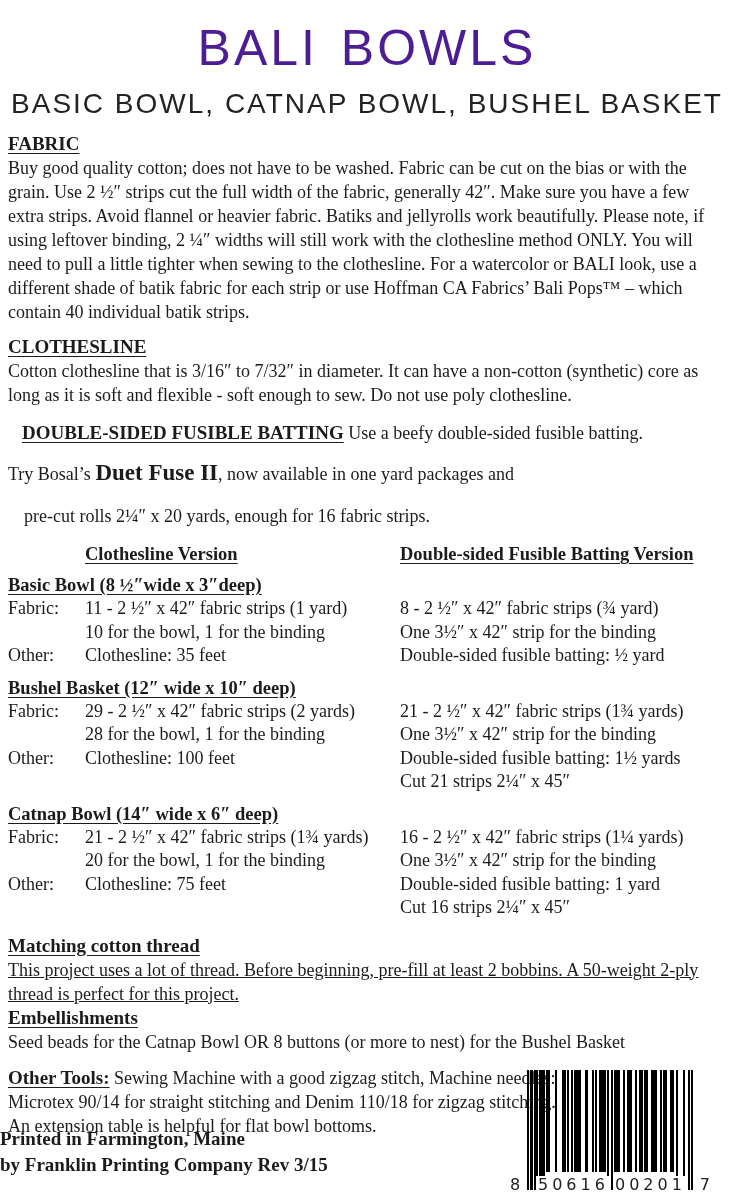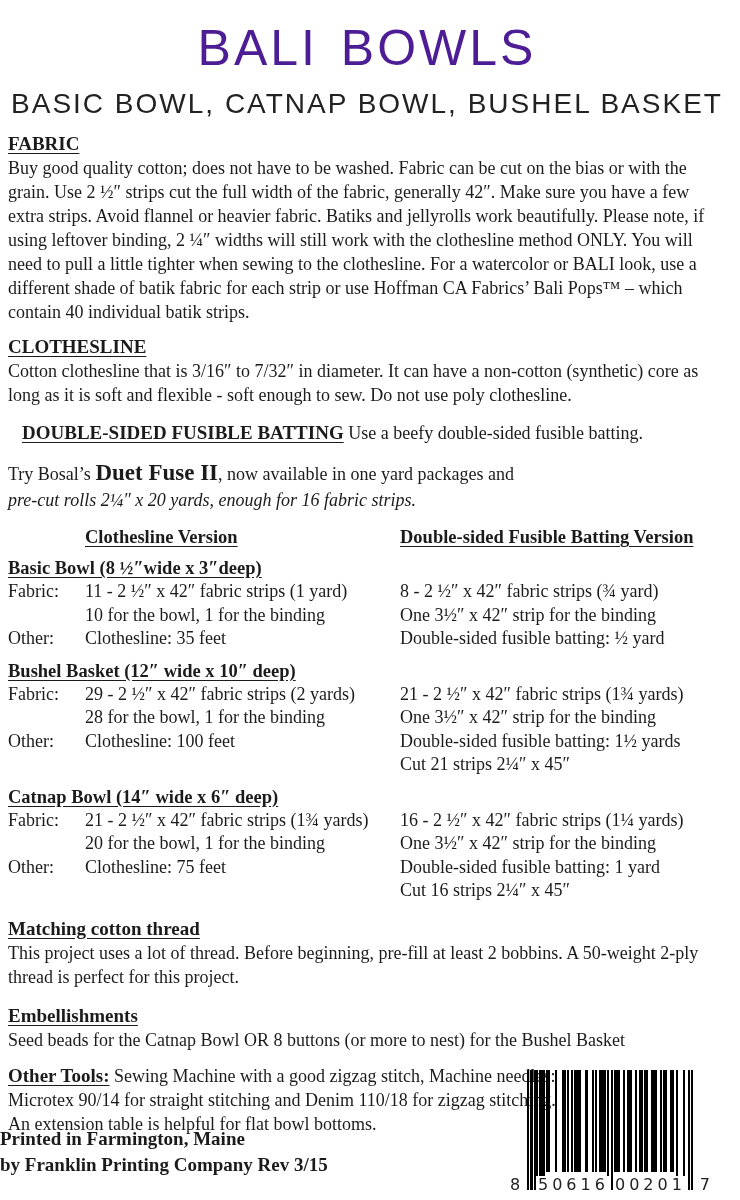--- a/index.html
+++ b/index.html
@@ -132,21 +132,21 @@
   </div>
 
   <div class="sec">
     <span class="sec-h">CLOTHESLINE</span>
     <p class="body-p">Cotton clothesline that is 3/16″ to 7/32″ in diameter. It can have a non-cotton (synthetic) core as long as it is soft and flexible - soft enough to sew. Do not use poly clothesline.</p>
   </div>
 
   <div class="sec">
     <p class="body-p" style="margin:14px;"><span class="sec-h">DOUBLE-SIDED FUSIBLE BATTING</span><span class="inline-note">  Use a beefy double-sided fusible batting.</span></p>
     <p class="bosal-line"><span>Try Bosal’s </span><span class="brand">Duet Fuse II</span><span>, now available in one yard packages and</span></p>
-    <p class="body-p" style="margin:0;font-style:italic;">pre-cut rolls 2¼″ x 20 yards, enough for 16 fabric strips.</p>
+    <p class="body-p" style="margin:16px;">pre-cut rolls 2¼″ x 20 yards, enough for 16 fabric strips.</p>
   </div>
 
   <div class="col-headers">
     <div></div>
     <div class="cell"><span class="u">Clothesline Version</span></div>
     <div class="cell"><span class="u">Double-sided Fusible Batting Version</span></div>
   </div>
 
   <div class="bowl">
     <div class="bowl-name">Basic Bowl  (8 ½″wide x 3″deep)</div>
@@ -208,26 +208,26 @@
       <div class="cell">Clothesline:  75 feet</div>
       <div class="cell">Double-sided fusible batting: 1 yard</div>
     </div>
     <div class="bowl-row">
       <div class="cell"></div>
       <div class="cell"></div>
       <div class="cell">Cut 16 strips 2¼″ x 45″</div>
     </div>
   </div>
 
-  <div class="sec" style="margin-top:14px;">
+  <div class="sec" style="margin-top:14px;text-decoration:underline;">
     <span class="sec-h">Matching cotton thread</span>
     <p class="body-p">This project uses a lot of thread.  Before beginning, pre-fill at least 2 bobbins.  A 50-weight 2-ply thread is perfect for this project.</p>
   </div>
 
-  <div class="sec" style="margin-top:15px;">
+  <div class="sec" style="margin-top:0;">
     <span class="sec-h">Embellishments</span>
     <p class="body-p">Seed beads for the Catnap Bowl OR 8 buttons (or more to nest) for the Bushel Basket</p>
   </div>
 
   <div class="sec" style="margin-top:12px;">
     <p class="body-p" style="margin:0;width:560px;"><span class="sec-h">Other Tools:</span><span> Sewing Machine with a good zigzag stitch, Machine needles: Microtex 90/14 for straight stitching and Denim 110/18 for zigzag stitching.</span></p>
     <p class="body-p" style="margin:0;">An extension table is helpful for flat bowl bottoms.</p>
   </div>
 
   <div class="footer">

